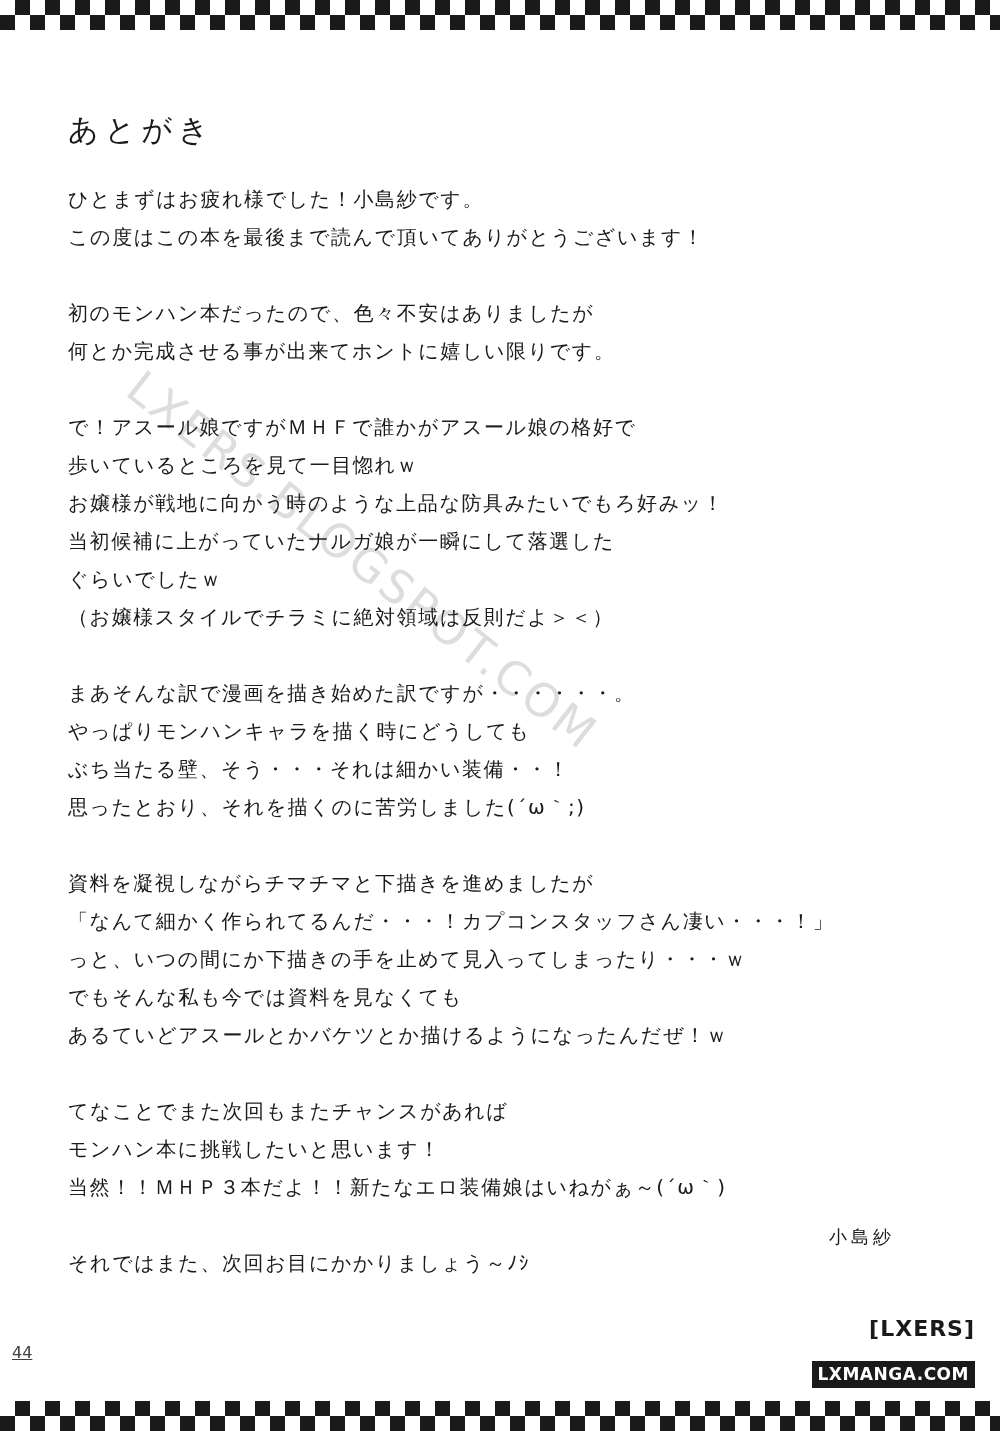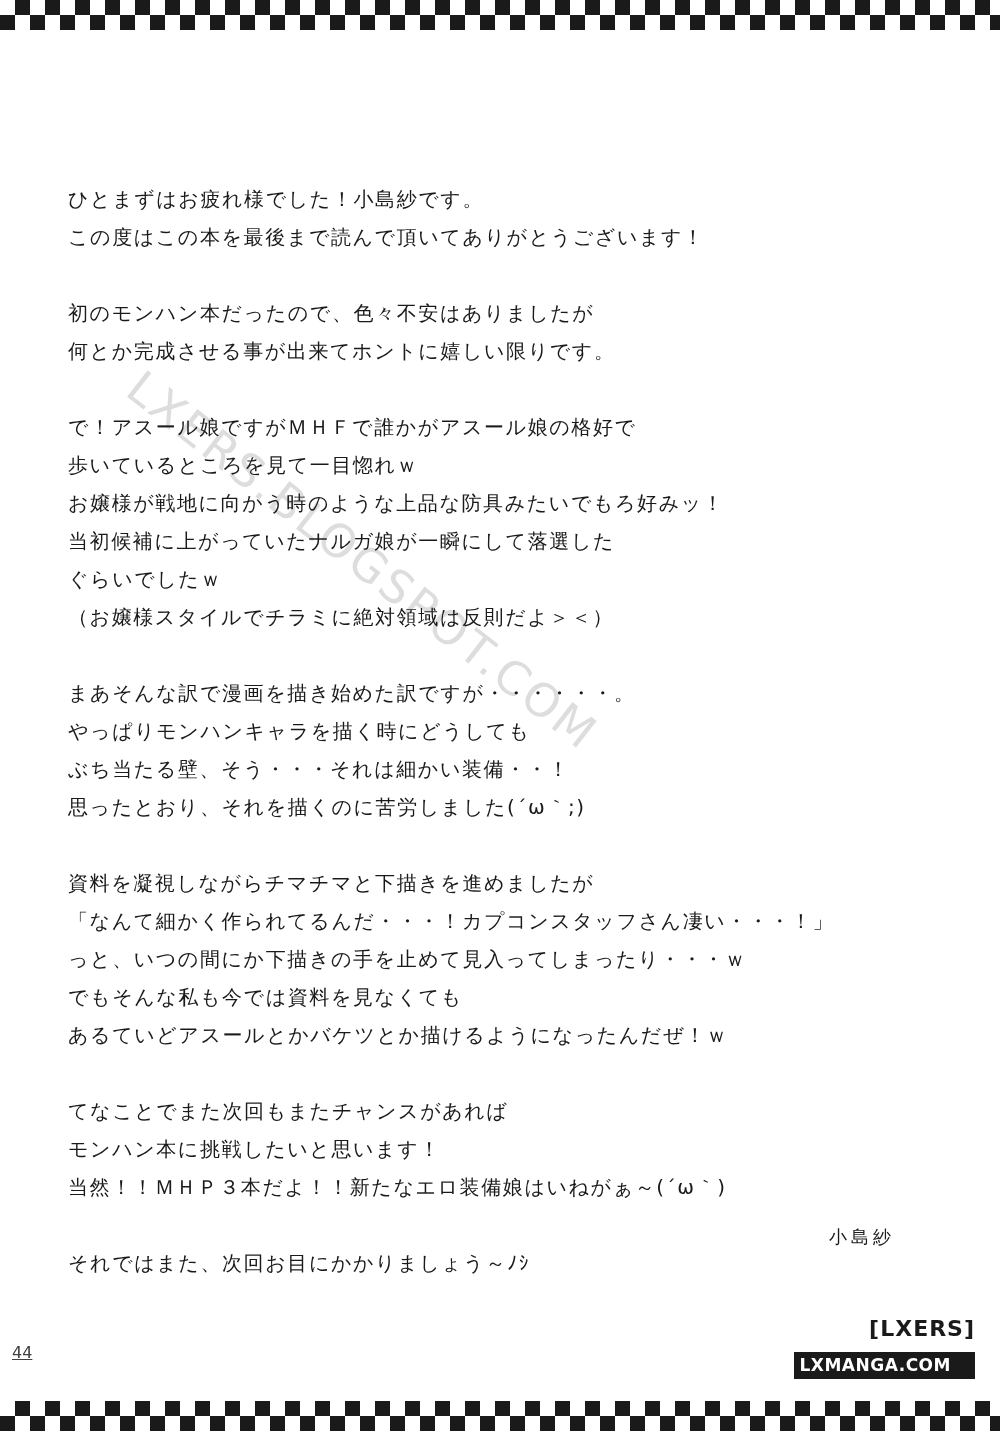--- a/index.html
+++ b/index.html
@@ -108,42 +108,43 @@
     text-align: right;
   }
   .brand-tag {
     font-size: 22px;
     font-weight: bold;
     letter-spacing: 1px;
     color: #1a1a1a;
     font-family: "DejaVu Sans", sans-serif;
   }
   .brand-site {
-    margin-top: 11px;
+    margin-top: 20px;
     display: inline-block;
     background: #1a1a1a;
     color: #ffffff;
     font-size: 17px;
     font-weight: bold;
     letter-spacing: 0.5px;
-    padding: 3px 24px 4px 6px;
+    padding: 3px 6px 4px 6px;
     font-family: "DejaVu Sans", sans-serif;
   }
 </style>
 </head>
 <body>
 
 <div class="page">
 
   <div class="checker top"></div>
 
   <div class="content">
 
     <div class="watermark">LXERS.BLOGSPOT.COM</div>
 
+    <div class="heading">あとがき</div>
 
     <div class="body-text">ひとまずはお疲れ様でした！小島紗です。
 この度はこの本を最後まで読んで頂いてありがとうございます！
 
 初のモンハン本だったので、色々不安はありましたが
 何とか完成させる事が出来てホントに嬉しい限りです。
 
 で！アスール娘ですがＭＨＦで誰かがアスール娘の格好で
 歩いているところを見て一目惚れｗ
 お嬢様が戦地に向かう時のような上品な防具みたいでもろ好みッ！

